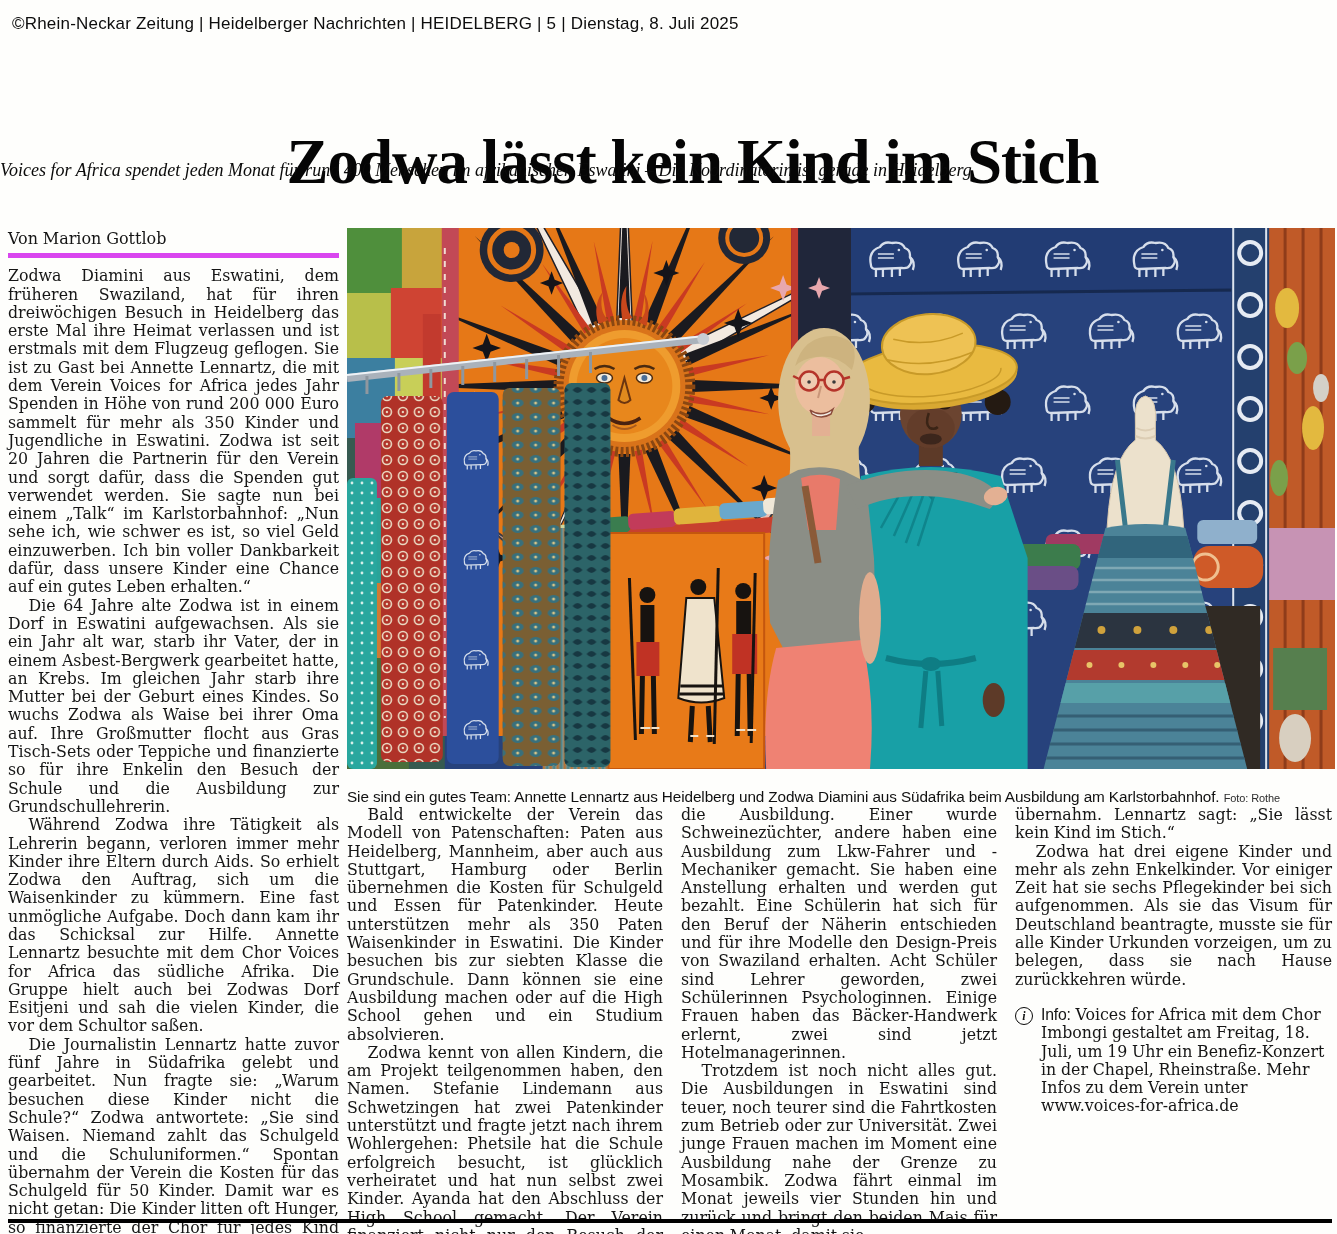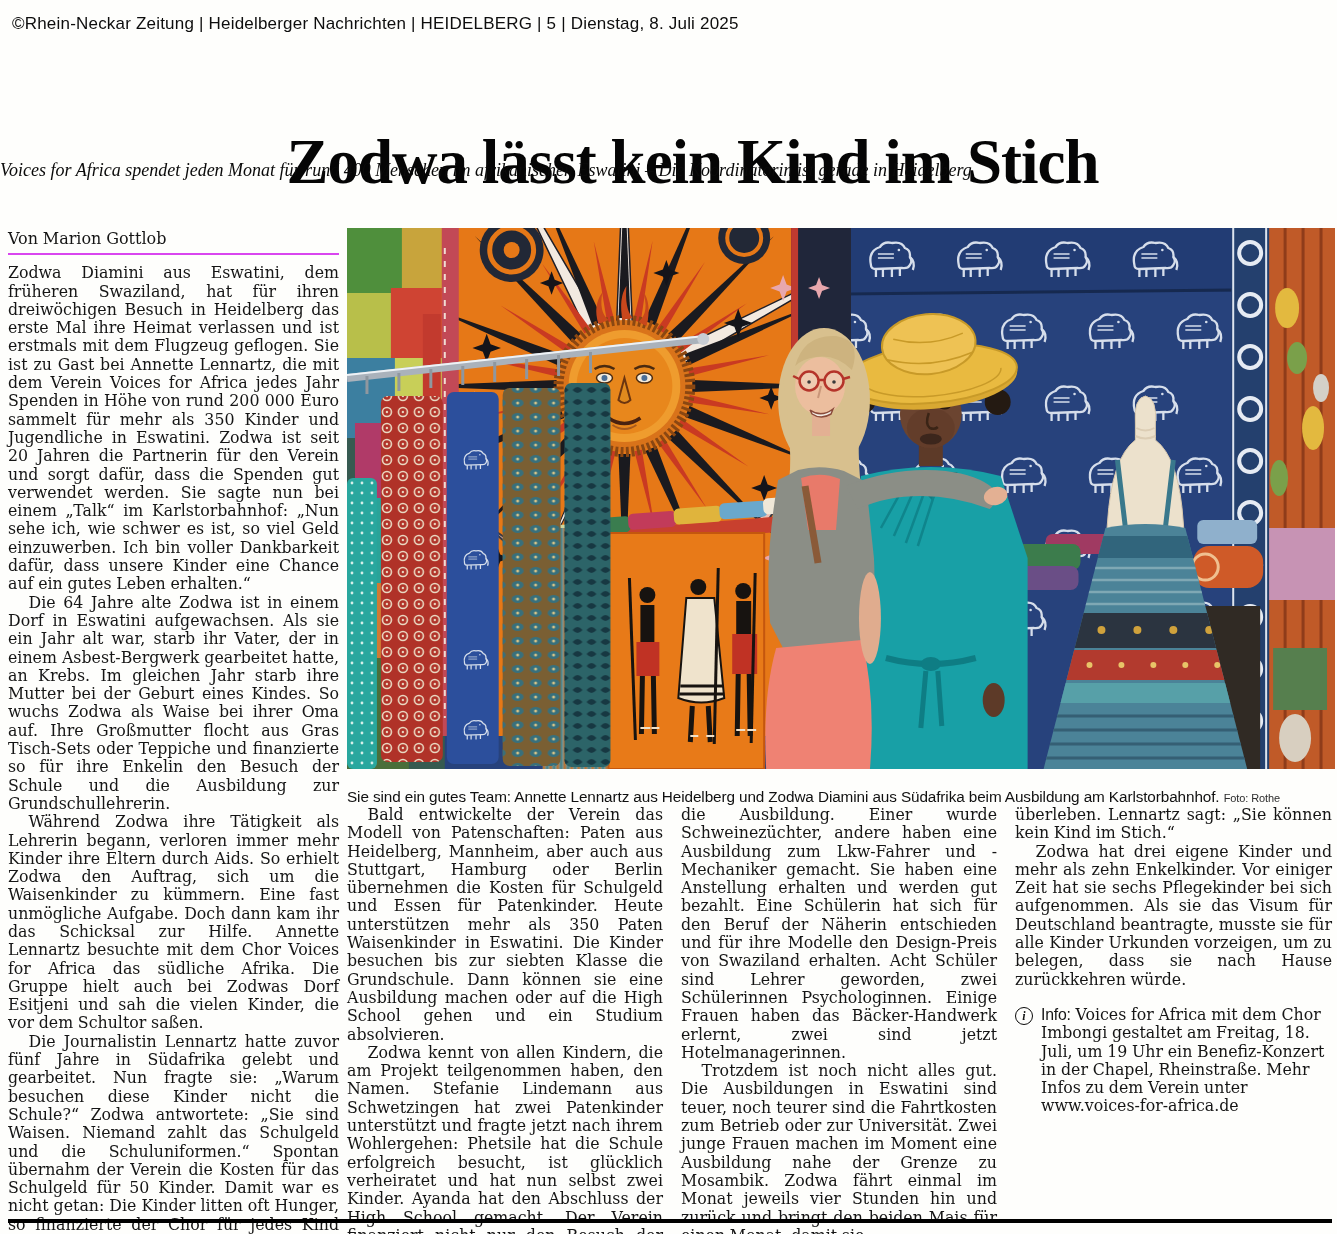--- a/index.html
+++ b/index.html
@@ -12,21 +12,21 @@
   .subhead  { position:absolute; left:0; top:160px; width:100%; text-align:left;
               font-family:"Liberation Serif", serif; font-style:italic; font-size:18px; color:#0a0a0a; }
   .col { position:absolute; text-align:justify; font-size:15.8px; line-height:18.3px;
          hyphens:auto; -webkit-hyphens:auto; word-spacing:-0.02em; }
   .col p { margin:0; }
   .col p.ind { text-indent:1.3em; }
   #col1 { left:8px;    top:230px; width:331px; }
   #col2 { left:347px;  top:806px; width:316px; }
   #col3 { left:681px;  top:806px; width:316px; }
   #col4 { left:1015px; top:806px; width:317px; }
-  .byline { font-size:16px; padding-bottom:5px; border-bottom:2px solid #d946ef; margin-bottom:9px !important; text-align:left; }
+  .byline { font-size:16px; padding-bottom:5px; border-bottom:5px solid #d946ef; margin-bottom:9px !important; text-align:left; }
   .photo-wrap { position:absolute; left:347px; top:228px; width:988px; height:541px; background:#27427c; }
   .photo-wrap svg { display:block; width:100%; height:100%; }
   .caption { position:absolute; left:347px; top:773px; width:988px;
              font-family:"Liberation Sans", sans-serif; font-size:15.3px; letter-spacing:-.1px; color:#101010; }
   .caption .credit { font-size:11px; color:#2c2c2c; }
   .infobox { display:flex; gap:8px; margin-top:17px !important; text-align:left; }
   .info-icon { flex:0 0 auto; width:16px; height:16px; border:1.7px solid #0a0a0a; border-radius:50%;
                font-family:"Liberation Serif", serif; font-weight:bold; font-style:italic;
                font-size:12px; line-height:16px; text-align:center; margin-top:1px; }
   .info-label { font-family:"Liberation Sans", sans-serif; font-weight:normal; letter-spacing:-.2px; }
@@ -434,21 +434,21 @@
     <p class="ind">Bald entwickelte der Verein das Modell von Patenschaften: Paten aus Heidelberg, Mannheim, aber auch aus Stuttgart, Hamburg oder Berlin übernehmen die Kosten für Schulgeld und Essen für Patenkinder. Heute unterstützen mehr als 350 Paten Waisenkinder in Eswatini. Die Kinder besuchen bis zur siebten Klasse die Grundschule. Dann können sie eine Ausbildung machen oder auf die High School gehen und ein Studium absolvieren.</p>
     <p class="ind">Zodwa kennt von allen Kindern, die am Projekt teilgenommen haben, den Namen. Stefanie Lindemann aus Schwetzingen hat zwei Patenkinder unterstützt und fragte jetzt nach ihrem Wohlergehen: Phetsile hat die Schule erfolgreich besucht, ist glücklich verheiratet und hat nun selbst zwei Kinder. Ayanda hat den Abschluss der High School gemacht. Der Verein finanziert nicht nur den Besuch der Schule, sondern auch</p>
   </div>
 
   <div class="col" id="col3">
     <p>die Ausbildung. Einer wurde Schweinezüchter, andere haben eine Ausbildung zum Lkw-Fahrer und -Mechaniker gemacht. Sie haben eine Anstellung erhalten und werden gut bezahlt. Eine Schülerin hat sich für den Beruf der Näherin entschieden und für ihre Modelle den Design-Preis von Swaziland erhalten. Acht Schüler sind Lehrer geworden, zwei Schülerinnen Psychologinnen. Einige Frauen haben das Bäcker-Handwerk erlernt, zwei sind jetzt Hotelmanagerinnen.</p>
     <p class="ind">Trotzdem ist noch nicht alles gut. Die Ausbildungen in Eswatini sind teuer, noch teurer sind die Fahrtkosten zum Betrieb oder zur Universität. Zwei junge Frauen machen im Moment eine Ausbildung nahe der Grenze zu Mosambik. Zodwa fährt einmal im Monat jeweils vier Stunden hin und zurück und bringt den beiden Mais für einen Monat, damit sie</p>
   </div>
 
   <div class="col" id="col4">
-    <p>überleben. Lennartz sagt: „Sie können kein Kind im Stich.“</p>
+    <p>übernahm. Lennartz sagt: „Sie lässt kein Kind im Stich.“</p>
     <p class="ind">Zodwa hat drei eigene Kinder und mehr als zehn Enkelkinder. Vor einiger Zeit hat sie sechs Pflegekinder bei sich aufgenommen. Als sie das Visum für Deutschland beantragte, musste sie für alle Kinder Urkunden vorzeigen, um zu belegen, dass sie nach Hause zurückkehren würde.</p>
     <div class="infobox">
       <span class="info-icon">i</span>
       <p style="margin:0;"><span class="info-label">Info:</span> <span>Voices for Africa mit dem Chor Imbongi gestaltet am Freitag, 18. Juli, um 19 Uhr ein Benefiz-Konzert in der Chapel, Rheinstraße. Mehr Infos zu dem Verein unter www.voices-for-africa.de</span></p>
     </div>
   </div>
 
   <div class="rule-bottom"></div>
 </div>
 

